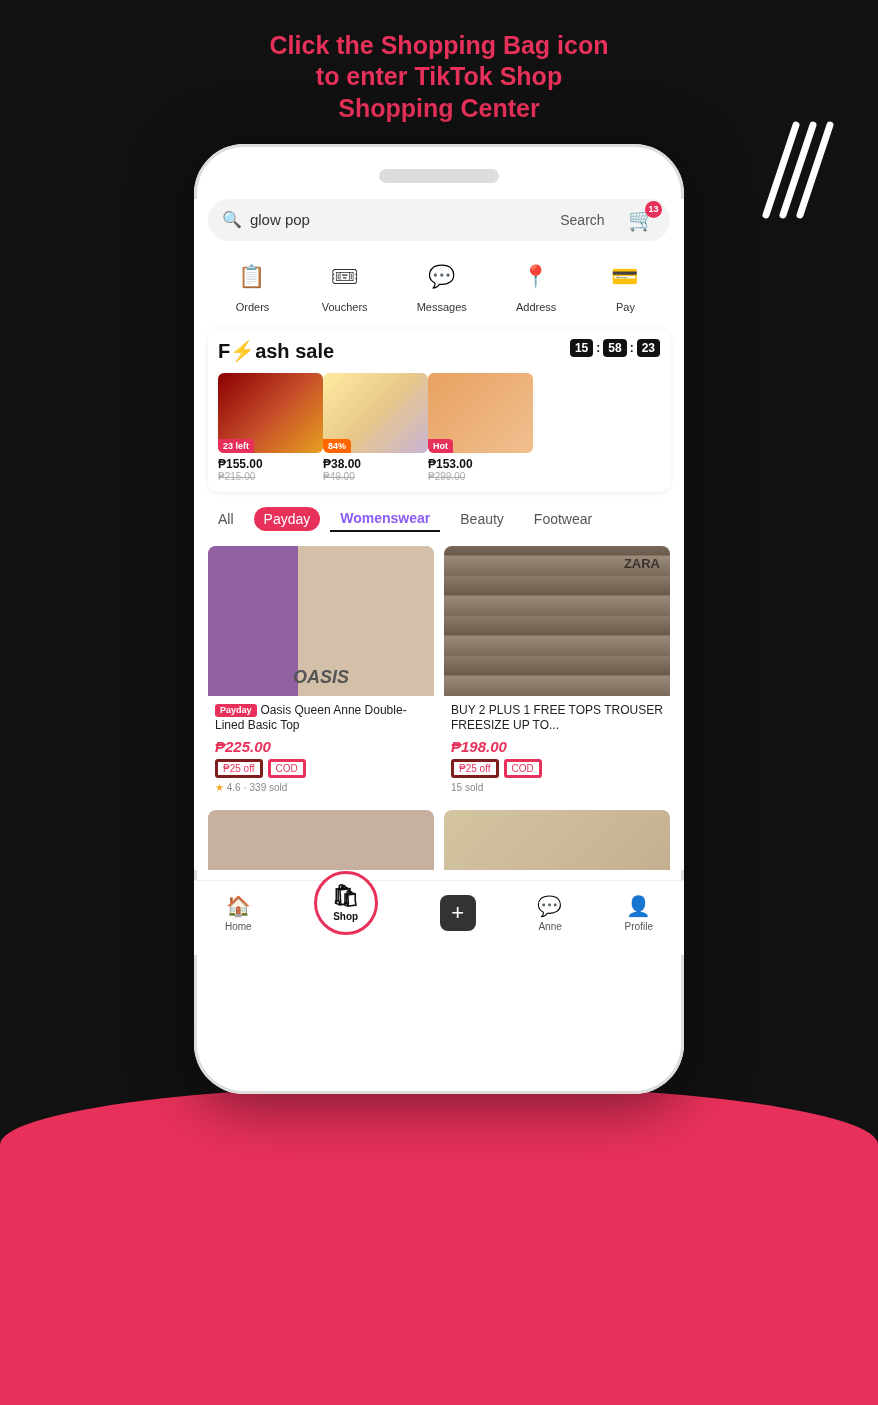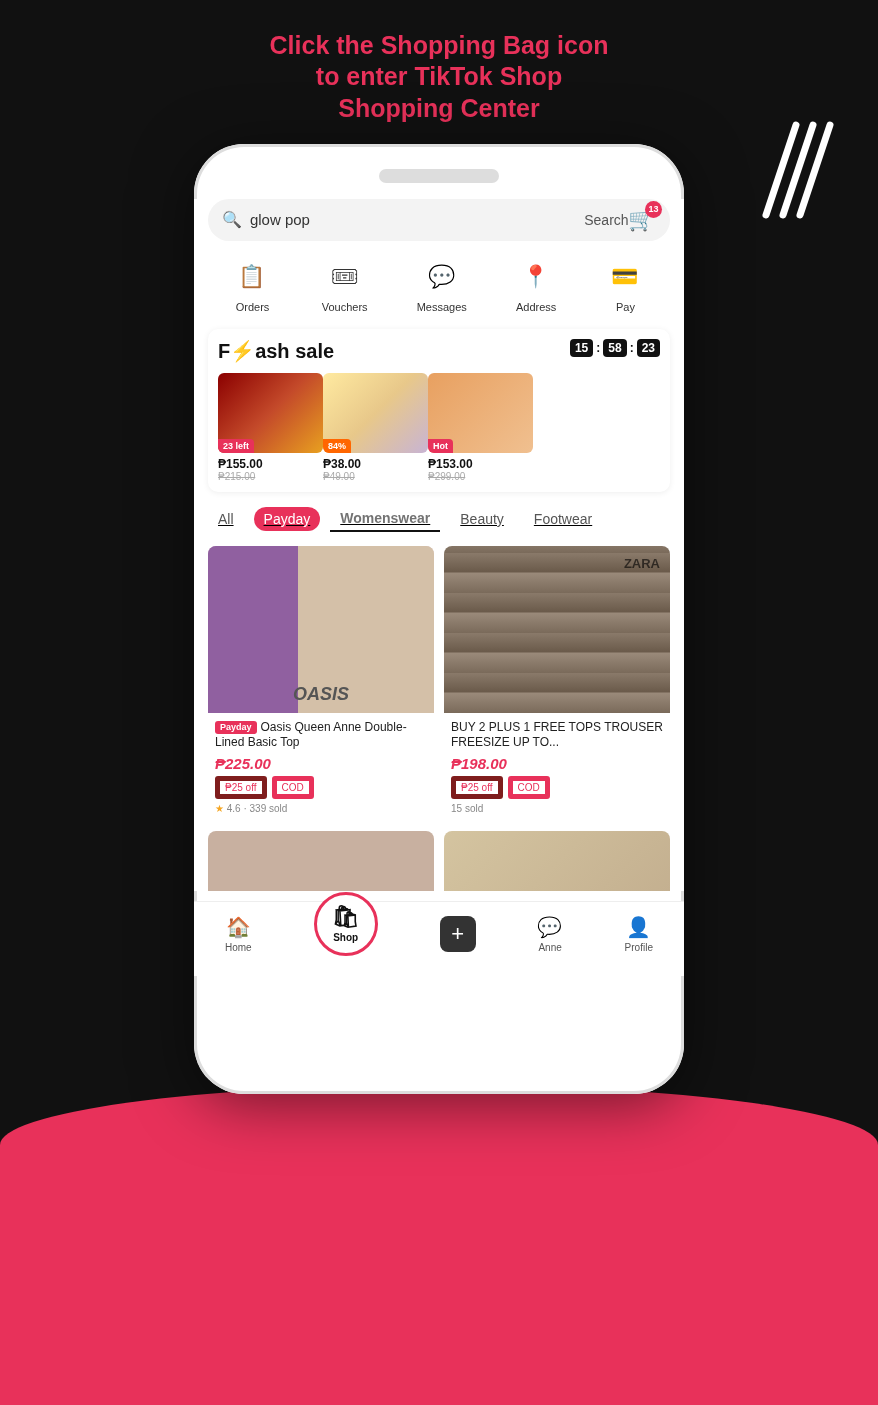--- a/index.html
+++ b/index.html
@@ -89,21 +89,21 @@
     }
     .search-input-text {
       flex: 1;
       font-size: 15px;
       color: #333;
     }
     .search-btn {
       font-size: 14px;
       color: #555;
       font-weight: 500;
-      margin-right: 0;
+      margin-right: 24px;
     }
     .cart-icon-wrapper {
       position: relative;
       display: inline-block;
     }
     .cart-badge {
       position: absolute;
       top: -6px;
       right: -6px;
       background: #e8315a;
@@ -222,54 +222,53 @@
     .prod3 { background: linear-gradient(135deg, #ffeaa0 0%, #e8c88a 50%, #c8b4d4 100%); }
     .prod4 { background: linear-gradient(135deg, #e8a060 0%, #f0c090 100%); }
 
     
     .category-tabs {
       display: flex;
       gap: 10px;
       margin-bottom: 14px;
       align-items: center;
       overflow: hidden;
-      text-decoration: underline;
     }
     .cat-tab {
       font-size: 14px;
       color: #555;
       padding: 4px 10px;
       border-radius: 16px;
       cursor: pointer;
       white-space: nowrap;
     }
     .cat-tab.active-payday {
       background: #e8315a;
       color: #fff;
     }
     .cat-tab.active-underline {
       font-weight: 700;
-      color: #737373;
+      color: #8b5cf6;
       border-bottom: 2px solid #111;
       border-radius: 0;
     }
     
     .products-grid {
       display: grid;
       grid-template-columns: 1fr 1fr;
       gap: 10px;
     }
     .product-card {
       border-radius: 8px;
       overflow: hidden;
       background: #fff;
     }
     .product-img {
       width: 100%;
-      height: 167px;
+      height: 150px;
       object-fit: cover;
       background: #ddd;
     }
     .product-img-oasis {
       background: linear-gradient(160deg, #c4a0c0 0%, #e8d4c0 50%, #f0e8d4 100%);
       position: relative;
       display: flex;
       align-items: flex-end;
       justify-content: center;
       padding-bottom: 24px;
@@ -310,21 +309,21 @@
       font-style: italic;
     }
     .product-badges {
       display: flex;
       gap: 5px;
       flex-wrap: wrap;
       margin-bottom: 4px;
     }
     .p-badge {
       font-size: 10px;
-      border: 5px solid #7f1d1d;
+      border: 3px solid #7f1d1d;
       color: #e8315a;
       padding: 1px 5px;
       border-radius: 3px;
     }
     .p-badge-cod {
       border-color: #e8315a;
       color: #e8315a;
     }
     .product-meta {
       font-size: 10px;

